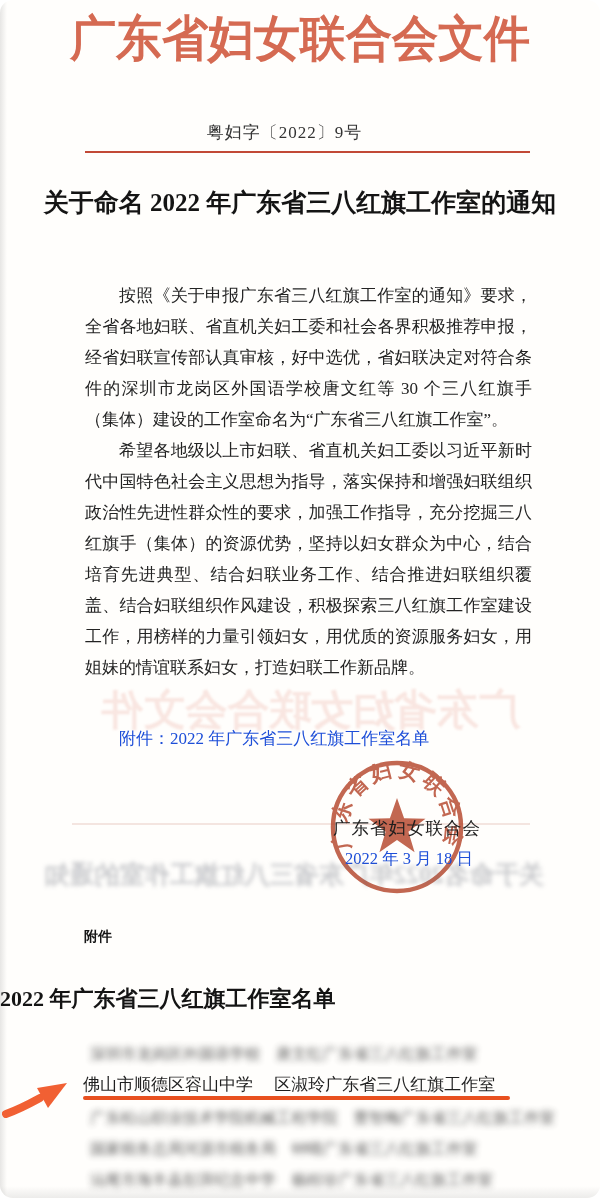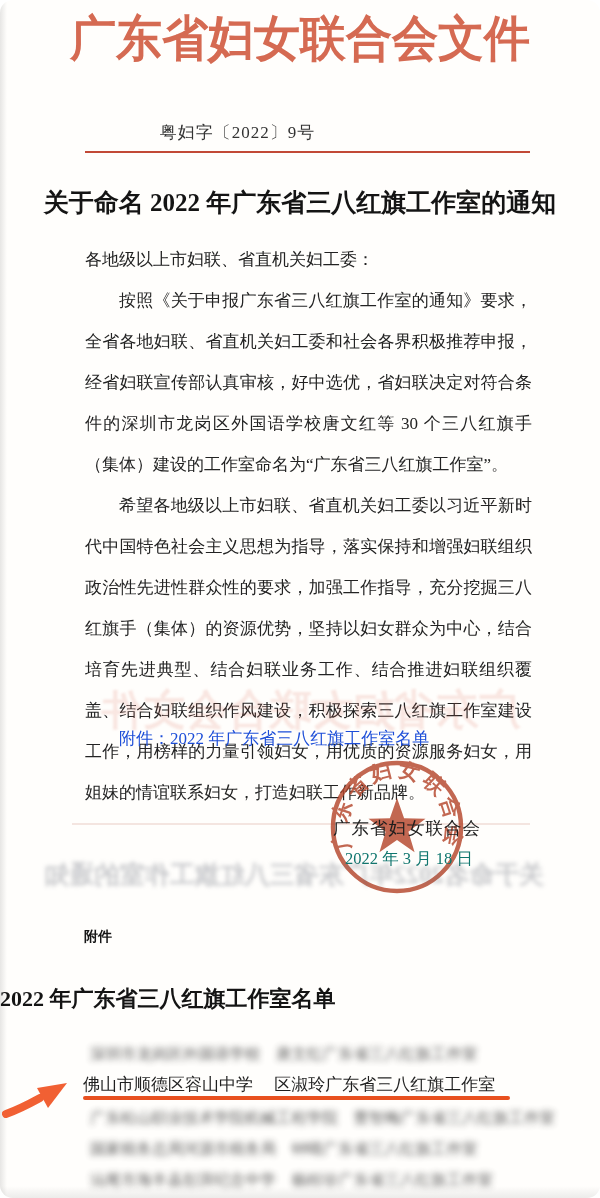--- a/index.html
+++ b/index.html
@@ -19,38 +19,38 @@
     background:linear-gradient(0deg,rgba(130,130,130,.15),rgba(130,130,130,0));}
 
   .org-title{
     position:absolute;top:8px;left:0;width:600px;
     text-align:center;font-size:46px;font-weight:700;
     color:#d56a52;letter-spacing:0px;transform:scaleY(1.06);
     white-space:nowrap;
   }
   .doc-number{
     position:absolute;top:121px;left:0;width:475px;
-    text-align:center;font-size:17px;color:#333;letter-spacing:1px;
+    text-align:center;font-size:17px;color:#333;letter-spacing:1px;padding-left:47px;
   }
   .red-rule{
     position:absolute;top:151px;left:85px;width:445px;height:2px;
     background:#c24936;
   }
   .doc-title{
     position:absolute;top:186px;left:0;width:600px;
     text-align:center;font-size:25px;font-weight:700;color:#141414;
     white-space:nowrap;
   }
   .salutation{
     position:absolute;top:248px;left:85px;width:447px;
     font-size:17px;color:#222;
   }
   .body-text{
     position:absolute;top:280px;left:85px;width:447px;
-    font-size:17px;line-height:41px;text-align:justify;color:#232323;
+    font-size:17px;line-height:31px;text-align:justify;color:#232323;
   }
   .body-text p{margin:0;text-indent:2em;}
 
   .ghost-red{
     position:absolute;top:682px;left:88px;width:445px;
     text-align:center;font-size:42px;font-weight:700;
     color:rgba(216,106,84,.16);transform:scaleX(-1);
     white-space:nowrap;filter:blur(1px);
   }
   .attach-ref{
@@ -61,21 +61,21 @@
     position:absolute;top:823px;left:72px;width:458px;height:2px;
     background:rgba(205,140,128,.22);
   }
   .seal{position:absolute;top:751px;left:322px;width:150px;height:150px;}
   .signer{
     position:absolute;top:816px;left:333px;
     font-size:17.5px;color:#1d1d1d;letter-spacing:1px;white-space:nowrap;
   }
   .sign-date{
     position:absolute;top:848px;left:345px;
-    font-size:16.5px;color:#0f766e;white-space:nowrap;
+    font-size:16.5px;color:#1d4ed8;white-space:nowrap;
   }
   .ghost-gray{
     position:absolute;top:858px;left:60px;width:484px;
     text-align:center;font-size:25px;font-weight:700;
     color:rgba(95,100,115,.34);transform:scaleX(-1);
     white-space:nowrap;filter:blur(2px);
   }
   .attach-label{
     position:absolute;top:928px;left:84px;
     font-size:14px;font-weight:700;color:#161616;
@@ -107,21 +107,20 @@
   <div class="edge-bottom"></div>
 
   <div class="org-title">广东省妇女联合会文件</div>
 
   <div class="doc-number">粤妇字〔2022〕9号</div>
 
   <div class="red-rule"></div>
 
   <div class="doc-title">关于命名 2022 年广东省三八红旗工作室的通知</div>
 
-  <div class="salutation">各地级以上市妇联、省直机关妇工委：</div>
 
   <div class="body-text">
     <p>按照《关于申报广东省三八红旗工作室的通知》要求，全省各地妇联、省直机关妇工委和社会各界积极推荐申报，经省妇联宣传部认真审核，好中选优，省妇联决定对符合条件的深圳市龙岗区外国语学校唐文红等 30 个三八红旗手（集体）建设的工作室命名为“广东省三八红旗工作室”。</p>
     <p>希望各地级以上市妇联、省直机关妇工委以习近平新时代中国特色社会主义思想为指导，落实保持和增强妇联组织政治性先进性群众性的要求，加强工作指导，充分挖掘三八红旗手（集体）的资源优势，坚持以妇女群众为中心，结合培育先进典型、结合妇联业务工作、结合推进妇联组织覆盖、结合妇联组织作风建设，积极探索三八红旗工作室建设工作，用榜样的力量引领妇女，用优质的资源服务妇女，用姐妹的情谊联系妇女，打造妇联工作新品牌。</p>
   </div>
 
   <div class="ghost-red">广东省妇女联合会文件</div>
 
   <div class="attach-ref">附件：2022 年广东省三八红旗工作室名单</div>
 

